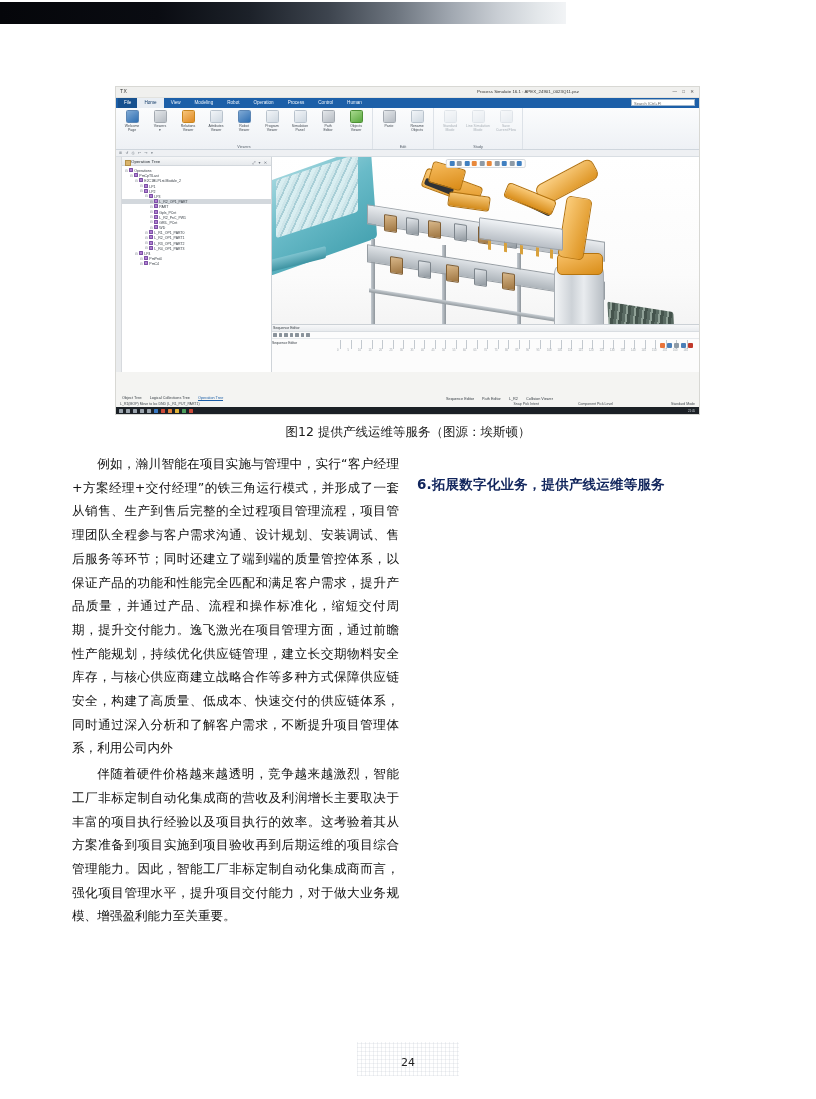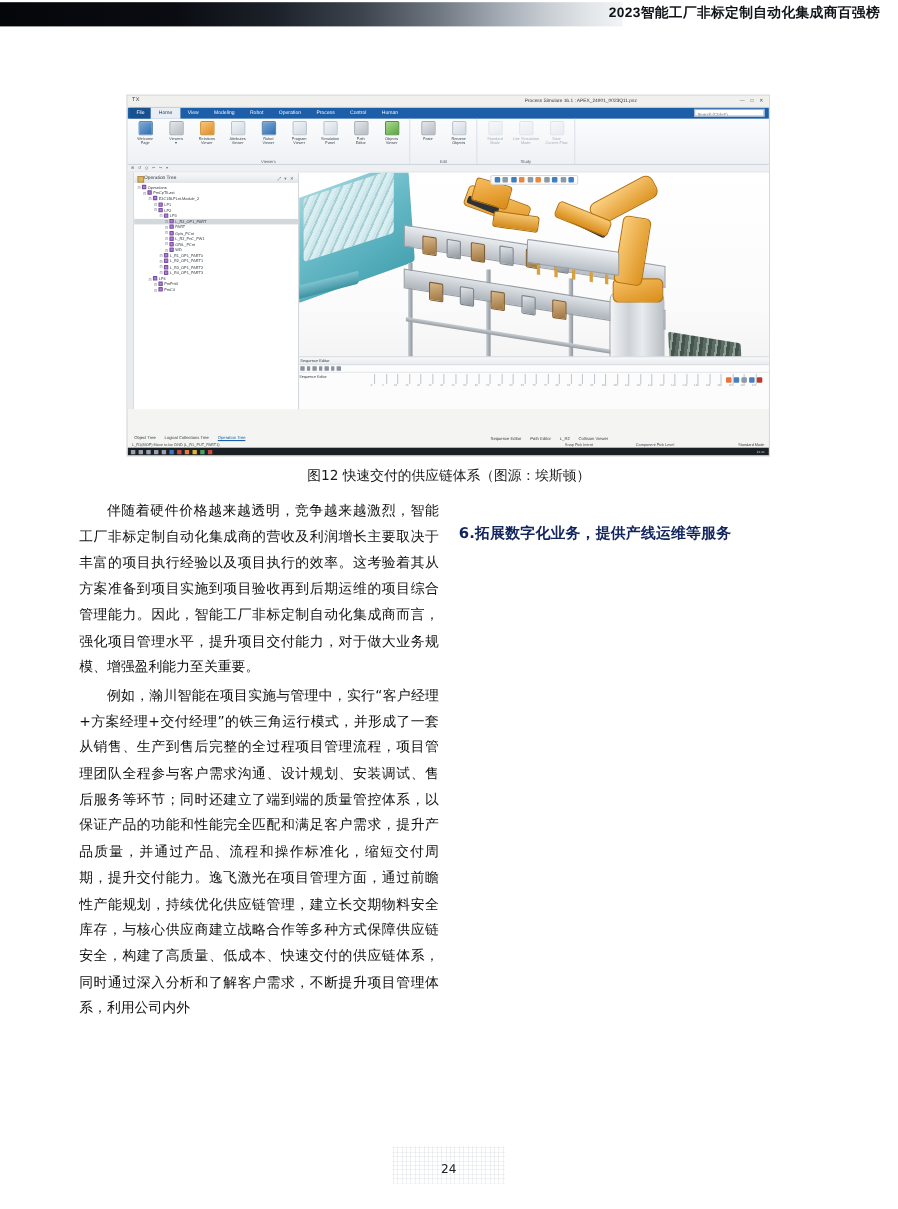--- a/index.html
+++ b/index.html
@@ -514,21 +514,20 @@
     font-size: 11px;
     color: #222;
     font-family: "DejaVu Sans", sans-serif;
   }
 </style>
 </head>
 <body>
 
 <div class="page-header">
   <div class="header-gradient"></div>
-  <div class="header-title">2023智能工厂非标定制自动化集成商百强榜</div>
 </div>
 
 <div class="figure-wrap">
 
   <div class="app-titlebar">
     <span class="tx">TX</span>
     <span class="doc-title">Process Simulate 16.1 : APEX_24901_0023Q11.psz</span>
     <span class="winbtns">— □ ✕</span>
   </div>
 
@@ -852,25 +851,25 @@
     <i class="b"></i>
     <i class="r"></i>
     <i class="o"></i>
     <i class="y"></i>
     <i class="g"></i>
     <i class="r"></i>
     <span class="clock">21:45</span>
   </div>
 </div>
 
-<div class="fig-caption">图12 快速交付的供应链体系（图源：埃斯顿）</div>
+<div class="fig-caption">图12 提供产线运维等服务（图源：埃斯顿）</div>
 
 <div class="col col-left">
+  <p class="body">例如，瀚川智能在项目实施与管理中，实行“客户经理+方案经理+交付经理”的铁三角运行模式，并形成了一套从销售、生产到售后完整的全过程项目管理流程，项目管理团队全程参与客户需求沟通、设计规划、安装调试、售后服务等环节；同时还建立了端到端的质量管控体系，以保证产品的功能和性能完全匹配和满足客户需求，提升产品质量，并通过产品、流程和操作标准化，缩短交付周期，提升交付能力。逸飞激光在项目管理方面，通过前瞻性产能规划，持续优化供应链管理，建立长交期物料安全库存，与核心供应商建立战略合作等多种方式保障供应链安全，构建了高质量、低成本、快速交付的供应链体系，同时通过深入分析和了解客户需求，不断提升项目管理体系，利用公司内外</p>
   <p class="body">伴随着硬件价格越来越透明，竞争越来越激烈，智能工厂非标定制自动化集成商的营收及利润增长主要取决于丰富的项目执行经验以及项目执行的效率。这考验着其从方案准备到项目实施到项目验收再到后期运维的项目综合管理能力。因此，智能工厂非标定制自动化集成商而言，强化项目管理水平，提升项目交付能力，对于做大业务规模、增强盈利能力至关重要。</p>
-  <p class="body">例如，瀚川智能在项目实施与管理中，实行“客户经理+方案经理+交付经理”的铁三角运行模式，并形成了一套从销售、生产到售后完整的全过程项目管理流程，项目管理团队全程参与客户需求沟通、设计规划、安装调试、售后服务等环节；同时还建立了端到端的质量管控体系，以保证产品的功能和性能完全匹配和满足客户需求，提升产品质量，并通过产品、流程和操作标准化，缩短交付周期，提升交付能力。逸飞激光在项目管理方面，通过前瞻性产能规划，持续优化供应链管理，建立长交期物料安全库存，与核心供应商建立战略合作等多种方式保障供应链安全，构建了高质量、低成本、快速交付的供应链体系，同时通过深入分析和了解客户需求，不断提升项目管理体系，利用公司内外</p>
 </div>
 
 <div class="col col-right">
   <h2 class="sec-heading">6.拓展数字化业务，提供产线运维等服务</h2>
 </div>
 
 <div class="footer-deco"></div>
 <div class="page-number">24</div>
 
 </body></html>

